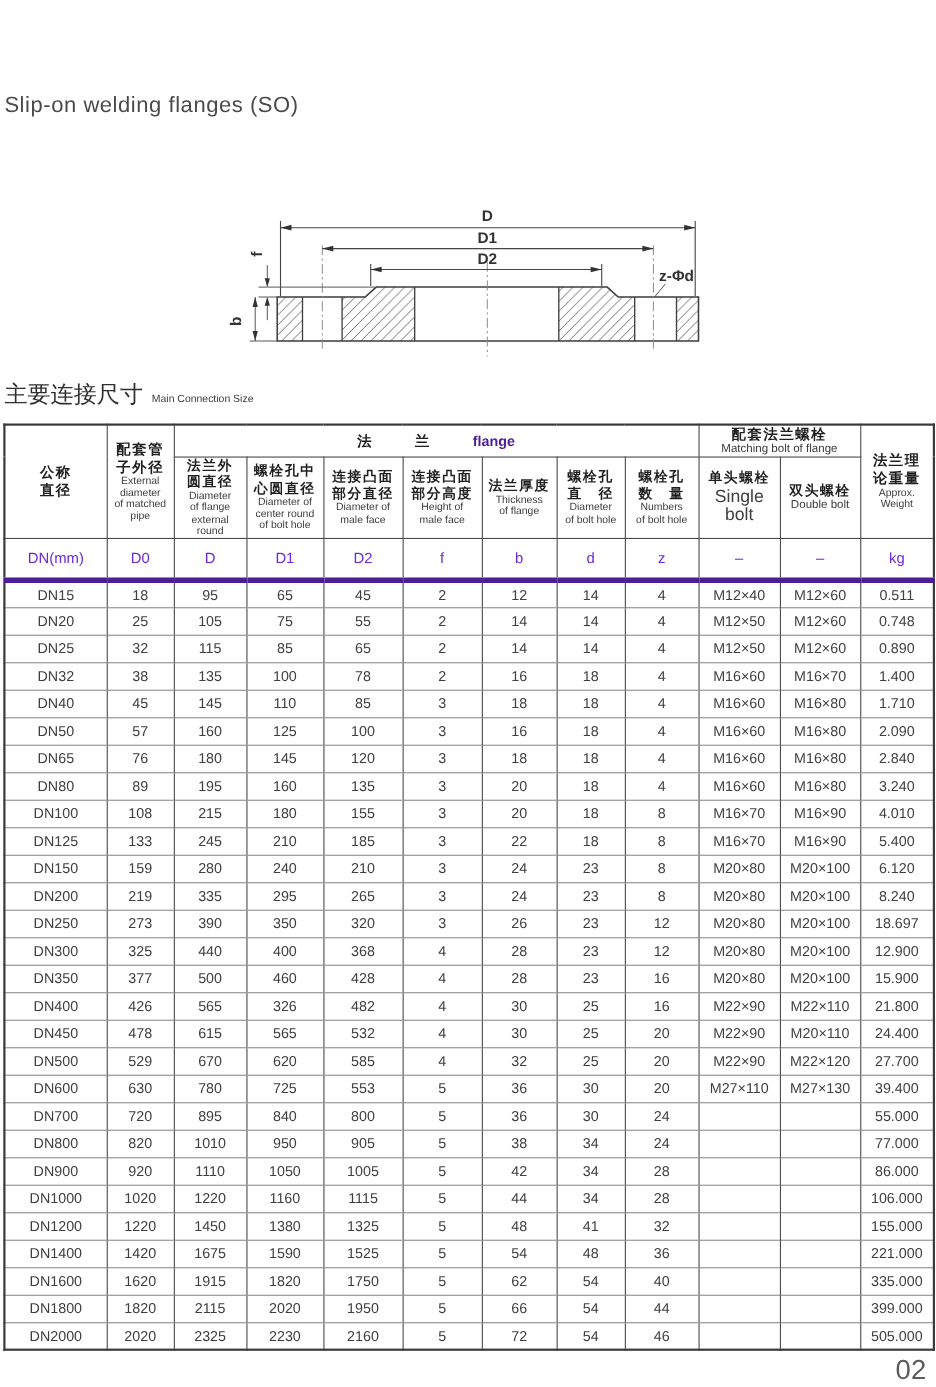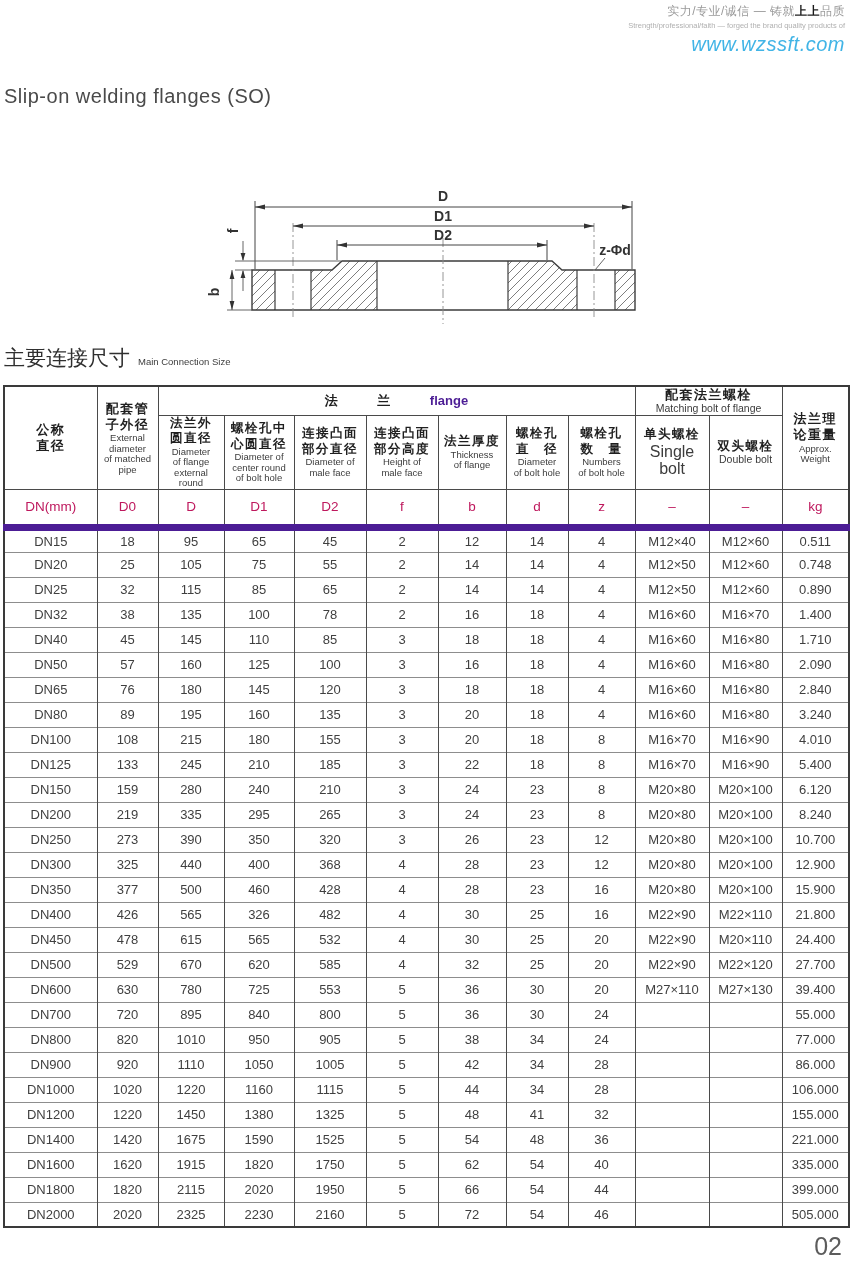--- a/index.html
+++ b/index.html
@@ -30,38 +30,33 @@
   .tbl-wrap { position:absolute; top:385px; left:3px; }
   table { border-collapse:collapse; table-layout:fixed; width:845px; border:2px solid #3a3a3a; }
   th, td { text-align:center; vertical-align:middle; overflow:hidden; }
   thead th { border:1px solid #4a4a4a; font-weight:normal; }
   .zh { font-size:13px; color:#1f1f1f; font-weight:bold; letter-spacing:1.5px; white-space:pre-line; line-height:1.25; }
   .zh-sm { font-size:12.5px; }
   .en { font-size:9.5px; color:#3c3c3c; font-weight:normal; letter-spacing:0; white-space:pre-line; line-height:1.1; margin-top:0; }
   .group-flange { height:28px; }
   .flange-spread { display:flex; justify-content:center; align-items:center; gap:38px; }
   .flange-spread .fl-en { font-size:13px; color:#4c1d95; font-weight:bold; letter-spacing:0; }
-  tr.units th { height:38px; border-bottom:7px solid #4c1d95; font-size:13.5px; color:#be185d; font-weight:normal; }
+  tr.units th { height:38px; border-bottom:5px solid #4c1d95; font-size:13.5px; color:#6d28d9; font-weight:normal; }
   tbody td {
     height:25px; font-size:13px; color:#3f3f3f;
     border-left:1px solid #4a4a4a; border-right:1px solid #4a4a4a;
     border-top:1px solid #8d8d8d;
   }
   .page-num { position:absolute; top:1232px; right:9px; font-size:25px; color:#5c5c5c;margin-left:28px; }
 </style>
 </head>
 <body>
 
 <div class="page">
 
-  <div class="brand">
-    <div class="brand-zh"><span>实力/专业/诚信 — 铸就</span><b>上上</b><span>品质</span></div>
-    <div class="brand-en">Strength/professional/faith — forged the brand quality products of</div>
-    <div class="brand-url">www.wzssft.com</div>
-  </div>
 
   <div class="title-en">Slip-on welding flanges (SO)</div>
 
   <svg class="diagram" viewBox="0 0 470 155" xmlns="http://www.w3.org/2000/svg">
     <defs>
       <pattern id="hatch" width="9" height="9" patternUnits="userSpaceOnUse">
         <path d="M-2,2 L2,-2 M0,9 L9,0 M7,11 L11,7" stroke="#6f6f6f" stroke-width="0.9"></path>
       </pattern>
     </defs>
 
@@ -426,21 +421,21 @@
             <td>273</td>
             <td>390</td>
             <td>350</td>
             <td>320</td>
             <td>3</td>
             <td>26</td>
             <td>23</td>
             <td>12</td>
             <td>M20×80</td>
             <td>M20×100</td>
-            <td>10.700</td>
+            <td>18.697</td>
           </tr>
           <tr>
             <td>DN300</td>
             <td>325</td>
             <td>440</td>
             <td>400</td>
             <td>368</td>
             <td>4</td>
             <td>28</td>
             <td>23</td>

